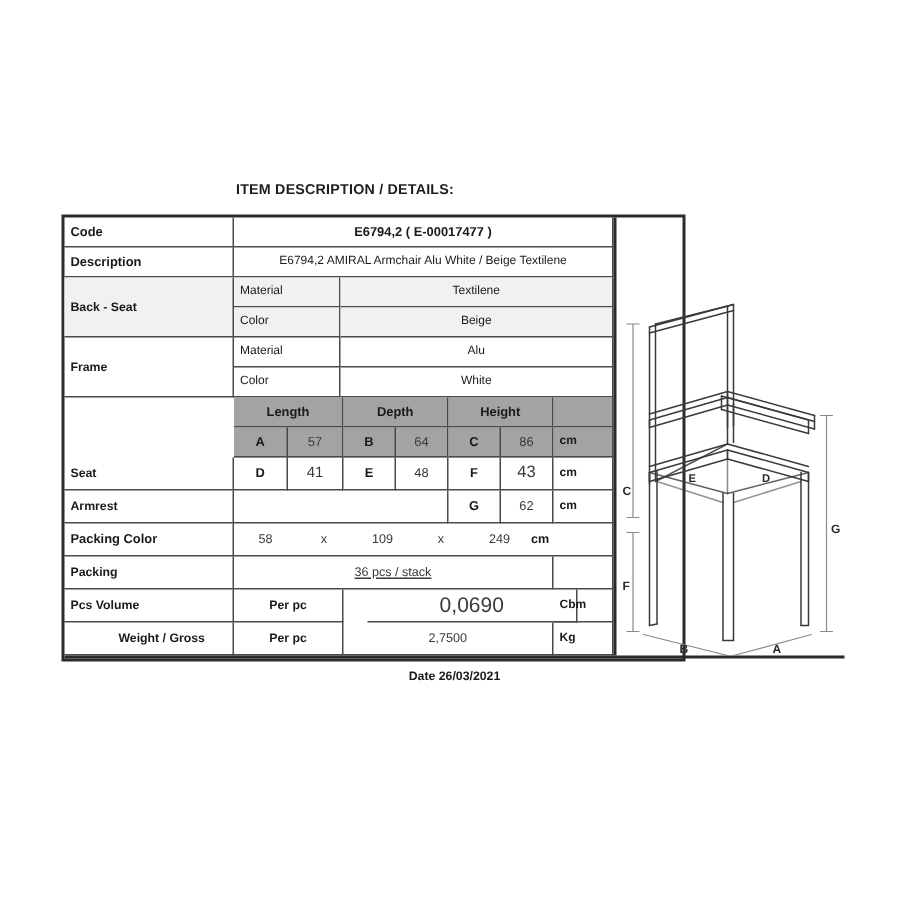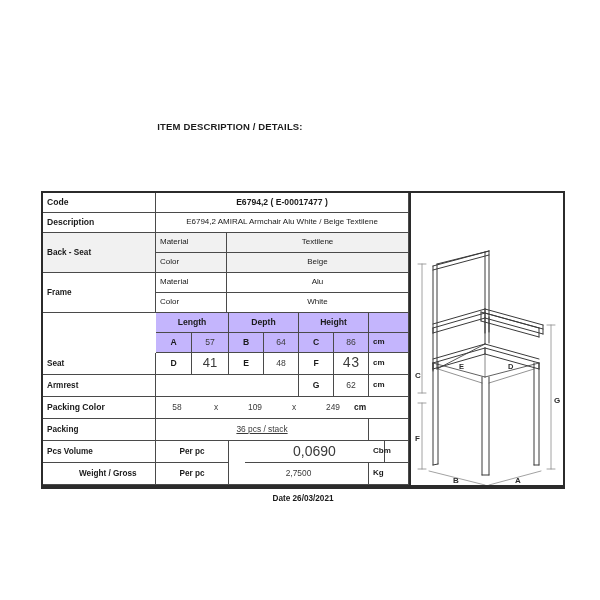--- a/index.html
+++ b/index.html
@@ -34,26 +34,25 @@
     font-weight: bold;
     letter-spacing: 0.15px;
     color: #1d1d1d;
   }
 
   
   .frame {
     position: absolute;
     left: 41px;
     top: 143px;
-    width: 524px;
+    width: 416px;
     height: 298px;
     border: 2px solid #2b2b2b;
     box-sizing: border-box;
     background: #ffffff;
-    margin-top: 48px;
   }
 
   
   .cell {
     position: absolute;
     box-sizing: border-box;
     border-right: 1px solid #4a4a4a;
     border-bottom: 1px solid #4a4a4a;
     font-size: 8px;
     display: flex;
@@ -62,21 +61,21 @@
     line-height: 1.1;
     overflow: hidden;
     white-space: nowrap;
   }
   .cell.noR { border-right: none; }
   .cell.noB { border-bottom: none; }
   .lbl   { font-weight: bold; font-size: 8.2px; }
   .lbl9  { font-weight: bold; font-size: 8.6px; }
   .ctr   { justify-content: center; text-align: center; }
   .gray  { background: #f1f1f1; }
-  .yel   { background: #c4b5fd; }
+  .yel   { background: #a3a3a3; }
   .val   { color: #3a3a3a; }
   .b     { font-weight: bold; }
 
   
   .draw-head {
     position: absolute;
     box-sizing: border-box;
     border-bottom: 1px solid #4a4a4a;
     display: flex;
     align-items: center;
@@ -131,25 +130,25 @@
     <div class="cell ctr b yel" style="left:113px;top:140px;width:36px;height:20px;font-size:8.6px;">A</div>
     <div class="cell ctr val yel" style="left:149px;top:140px;width:37px;height:20px;font-size:8.6px;">57</div>
     <div class="cell ctr b yel" style="left:186px;top:140px;width:35px;height:20px;font-size:8.6px;">B</div>
     <div class="cell ctr val yel" style="left:221px;top:140px;width:35px;height:20px;font-size:8.6px;">64</div>
     <div class="cell ctr b yel" style="left:256px;top:140px;width:35px;height:20px;font-size:8.6px;">C</div>
     <div class="cell ctr val yel" style="left:291px;top:140px;width:35px;height:20px;font-size:8.6px;">86</div>
     <div class="cell b yel" style="left:326px;top:140px;width:40px;height:20px;font-size:8px;">cm</div>
 
     <div class="cell lbl" style="left:0;top:160px;width:113px;height:22px;text-align:right;">Seat</div>
     <div class="cell ctr b" style="left:113px;top:160px;width:36px;height:22px;font-size:8.6px;">D</div>
-    <div class="cell ctr val" style="left:149px;top:160px;width:37px;height:22px;font-size:13px;">41</div>
+    <div class="cell ctr val" style="left:149px;top:160px;width:37px;height:22px;font-size:10px;">41</div>
     <div class="cell ctr b" style="left:186px;top:160px;width:35px;height:22px;font-size:8.6px;">E</div>
     <div class="cell ctr val" style="left:221px;top:160px;width:35px;height:22px;font-size:8.6px;">48</div>
     <div class="cell ctr b" style="left:256px;top:160px;width:35px;height:22px;font-size:8.6px;">F</div>
-    <div class="cell ctr val" style="left:291px;top:160px;width:35px;height:22px;font-size:14px;font-family:Liberation Mono, monospace;">43</div>
+    <div class="cell ctr val" style="left:291px;top:160px;width:35px;height:22px;font-size:11px;">43</div>
     <div class="cell b" style="left:326px;top:160px;width:40px;height:22px;font-size:8px;">cm</div>
 
     <div class="cell lbl" style="left:0;top:182px;width:113px;height:22px;">Armrest</div>
     <div class="cell ctr" style="left:113px;top:182px;width:143px;height:22px;"></div>
     <div class="cell ctr b" style="left:256px;top:182px;width:35px;height:22px;font-size:8.6px;">G</div>
     <div class="cell ctr val" style="left:291px;top:182px;width:35px;height:22px;font-size:8.6px;">62</div>
     <div class="cell b" style="left:326px;top:182px;width:40px;height:22px;font-size:8px;">cm</div>
 
     <div class="cell lbl9" style="left:0;top:204px;width:113px;height:22px;">Packing Color</div>
     <div class="cell" style="left:113px;top:204px;width:253px;height:22px;padding:0;">

